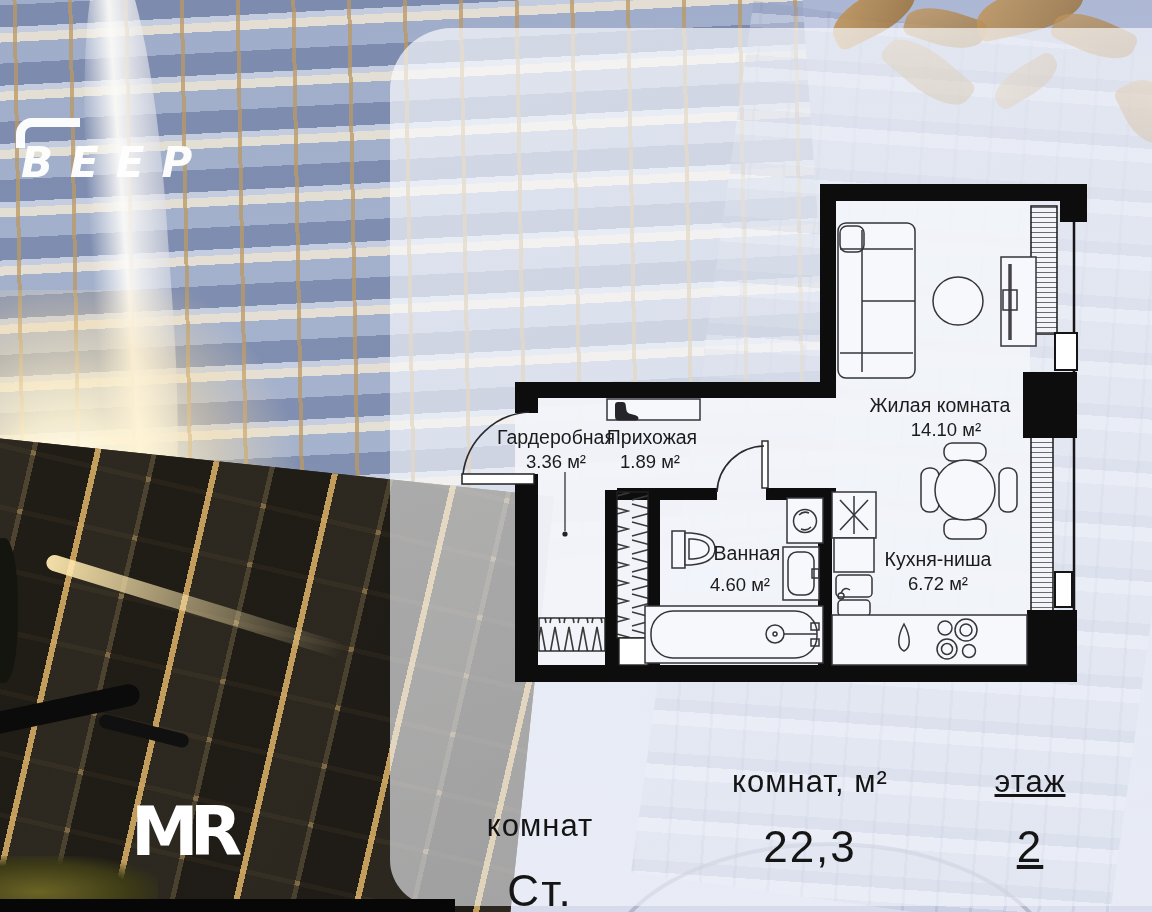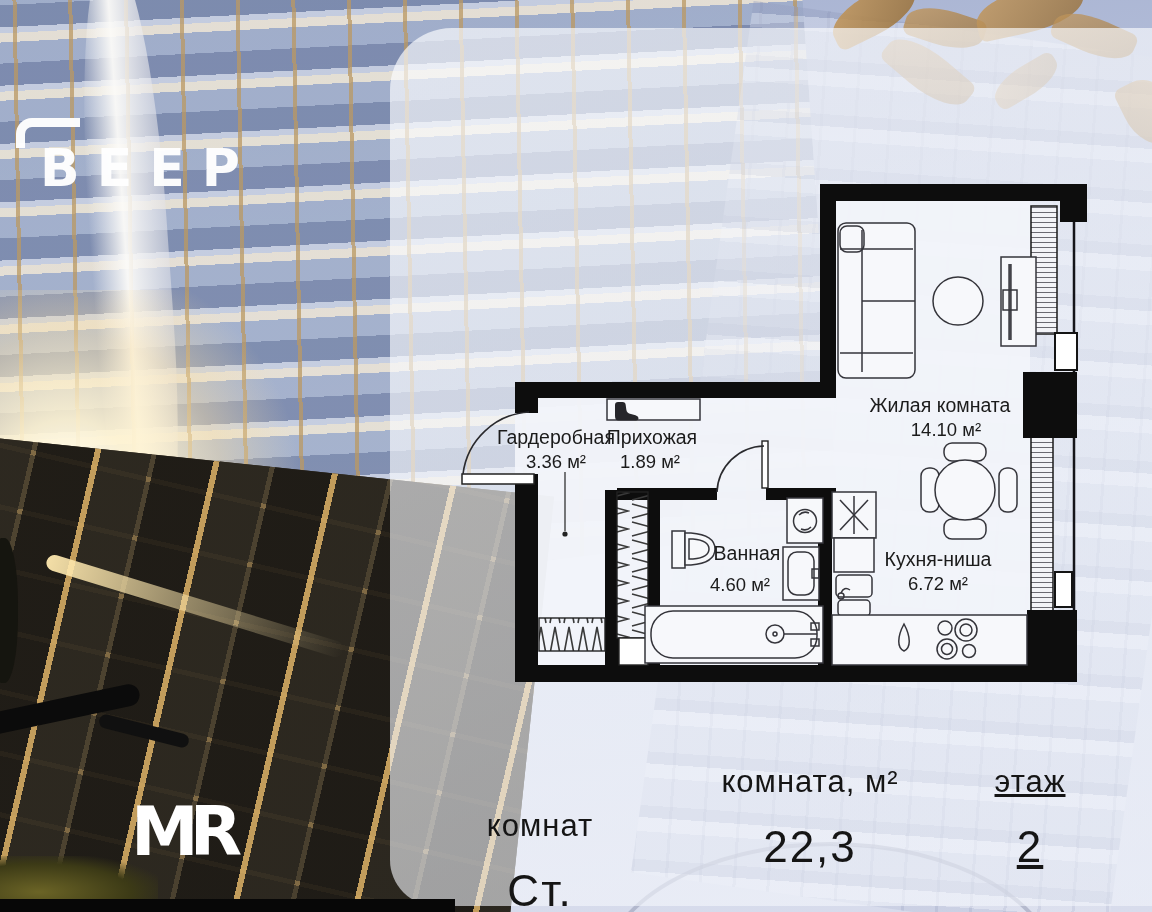--- a/index.html
+++ b/index.html
@@ -64,22 +64,22 @@
 
   
   .overlay{
     left:390px;top:28px;width:762px;height:878px;
     border-radius:62px 0 0 46px;
     background:linear-gradient(160deg, rgba(252,253,255,.68), rgba(243,246,252,.58));
   }
 
   
   .logo-veer{
-    left:40px;top:138px;color:#fff;font-family:"DejaVu Sans","Liberation Sans",sans-serif;
-    font-weight:bold;font-size:52px;letter-spacing:17px;opacity:.97;
+    left:21px;top:138px;color:#fff;font-family:"DejaVu Sans","Liberation Sans",sans-serif;
+    font-weight:bold;font-size:42px;letter-spacing:17px;opacity:.97;font-style:italic;
   }
   .veer-bracket{
     left:16px;top:118px;width:64px;height:30px;
     border-left:9px solid #fff;border-top:9px solid #fff;border-top-left-radius:16px;opacity:.97;
   }
   .logo-mr{
     left:131px;top:792px;color:#fff;font-family:"DejaVu Sans","Liberation Sans",sans-serif;
     font-weight:bold;font-size:68px;letter-spacing:-9px;
   }
 
@@ -296,21 +296,21 @@
 
     <text x="106" y="284" font-size="19.5" text-anchor="middle">Гардеробная</text>
     <text x="106" y="308" font-size="18.5" text-anchor="middle">3.36 м²</text>
   </svg>
 
   <div class="sum-col c1">
     <div class="sum-label">комнат</div>
     <div class="sum-value">Ст.</div>
   </div>
   <div class="sum-col c2">
-    <div class="sum-label">комната, м²</div>
+    <div class="sum-label">комнат, м²</div>
     <div class="sum-value">22,3</div>
   </div>
   <div class="sum-col c3">
     <div class="sum-label">этаж</div>
     <div class="sum-value">2</div>
   </div>
 
 </div>
 
 </body></html>

